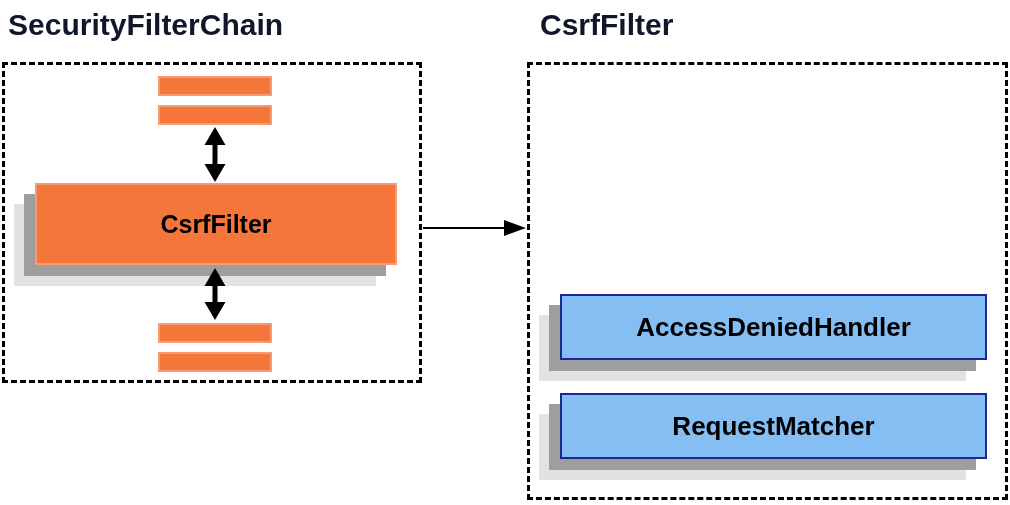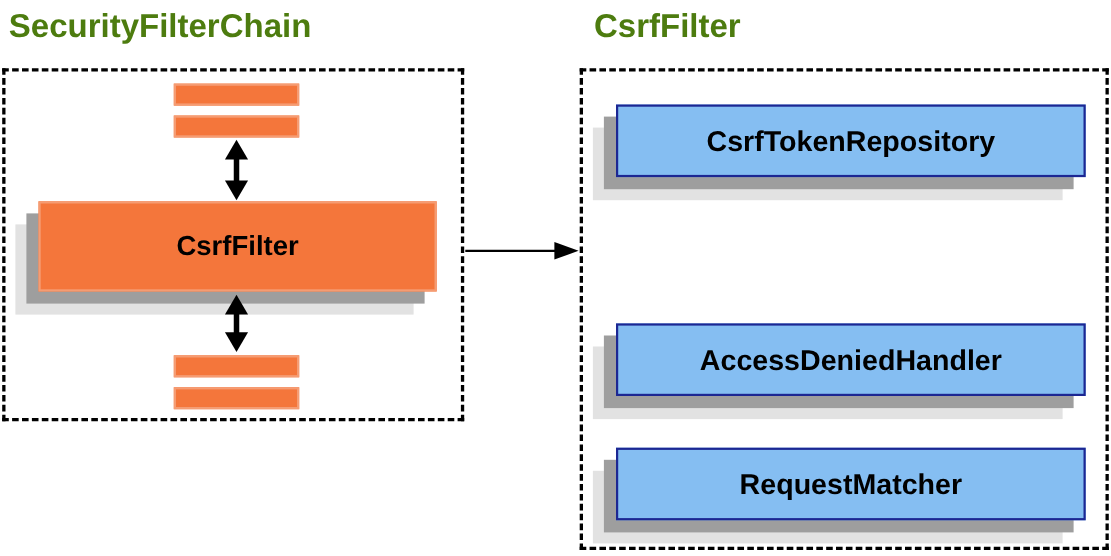--- a/index.html
+++ b/index.html
@@ -20,21 +20,21 @@
     position: relative;
     width: 1010px;
     height: 505px;
     background: #ffffff;
     overflow: hidden;
   }
   .panel-title {
     position: absolute;
     font-size: 30px;
     font-weight: bold;
-    color: #4d7c0f;
+    color: #0f172a;
     white-space: nowrap;
   }
   .title-left  { left: 8px;   top: 8px; }
   .title-right { left: 540px; top: 8px; }
 
   .dashed-container {
     position: absolute;
     border: 3px dashed #000000;
     background: transparent;
   }
@@ -84,21 +84,21 @@
 
   .component-box { left: 560px; width: 427px; height: 66px; }
   .component-box .face {
     background: var(--blue);
     border: 2px solid var(--blue-border);
     font-size: 26px;
   }
   .comp-0 { top: 95px; }
   .comp-1 { top: 194px; }
   .comp-2 { top: 294px; padding-left: 25px; }
-  .comp-3 { top: 407px; padding-left: 21px; }
+  .comp-3 { top: 393px; padding-left: 21px; }
 
   .arrow-layer {
     position: absolute;
     left: 0; top: 0;
     width: 1010px;
     height: 505px;
     pointer-events: none;
   }
 </style>
 </head>
@@ -119,25 +119,20 @@
     <div class="shadow shadow-light"></div>
     <div class="shadow shadow-dark"></div>
     <div class="face">CsrfFilter</div>
   </div>
 
   <div class="bar bar-b1"></div>
   <div class="bar bar-b2"></div>
 
   <div class="dashed-container csrf-container"></div>
 
-  <div class="box3d component-box comp-0">
-    <div class="shadow shadow-light"></div>
-    <div class="shadow shadow-dark"></div>
-    <div class="face">CsrfTokenRepository</div>
-  </div>
 
 
   <div class="box3d component-box comp-2">
     <div class="shadow shadow-light"></div>
     <div class="shadow shadow-dark"></div>
     <div class="face">AccessDeniedHandler</div>
   </div>
 
   <div class="box3d component-box comp-3">
     <div class="shadow shadow-light"></div>

